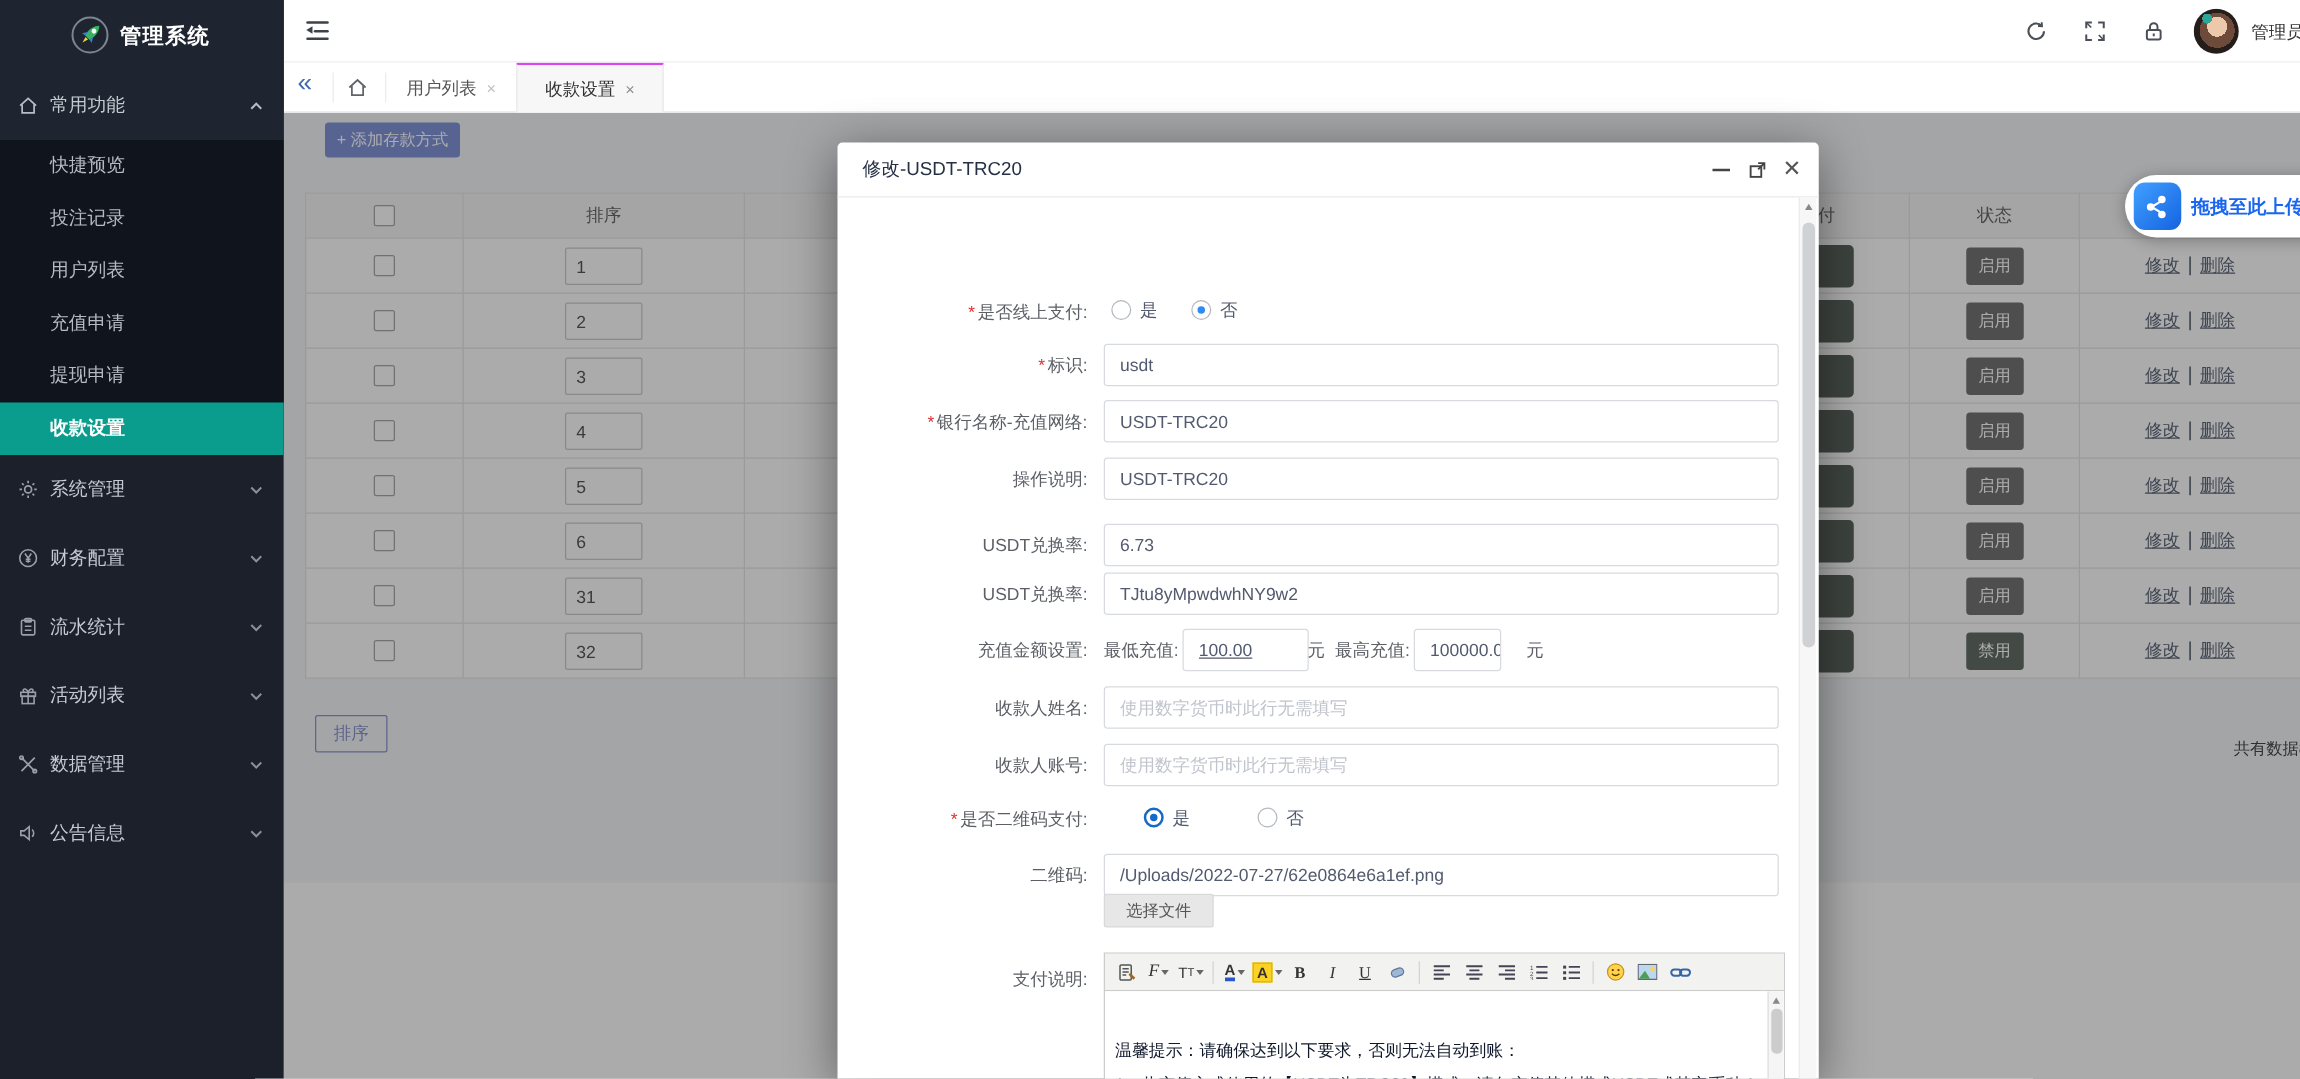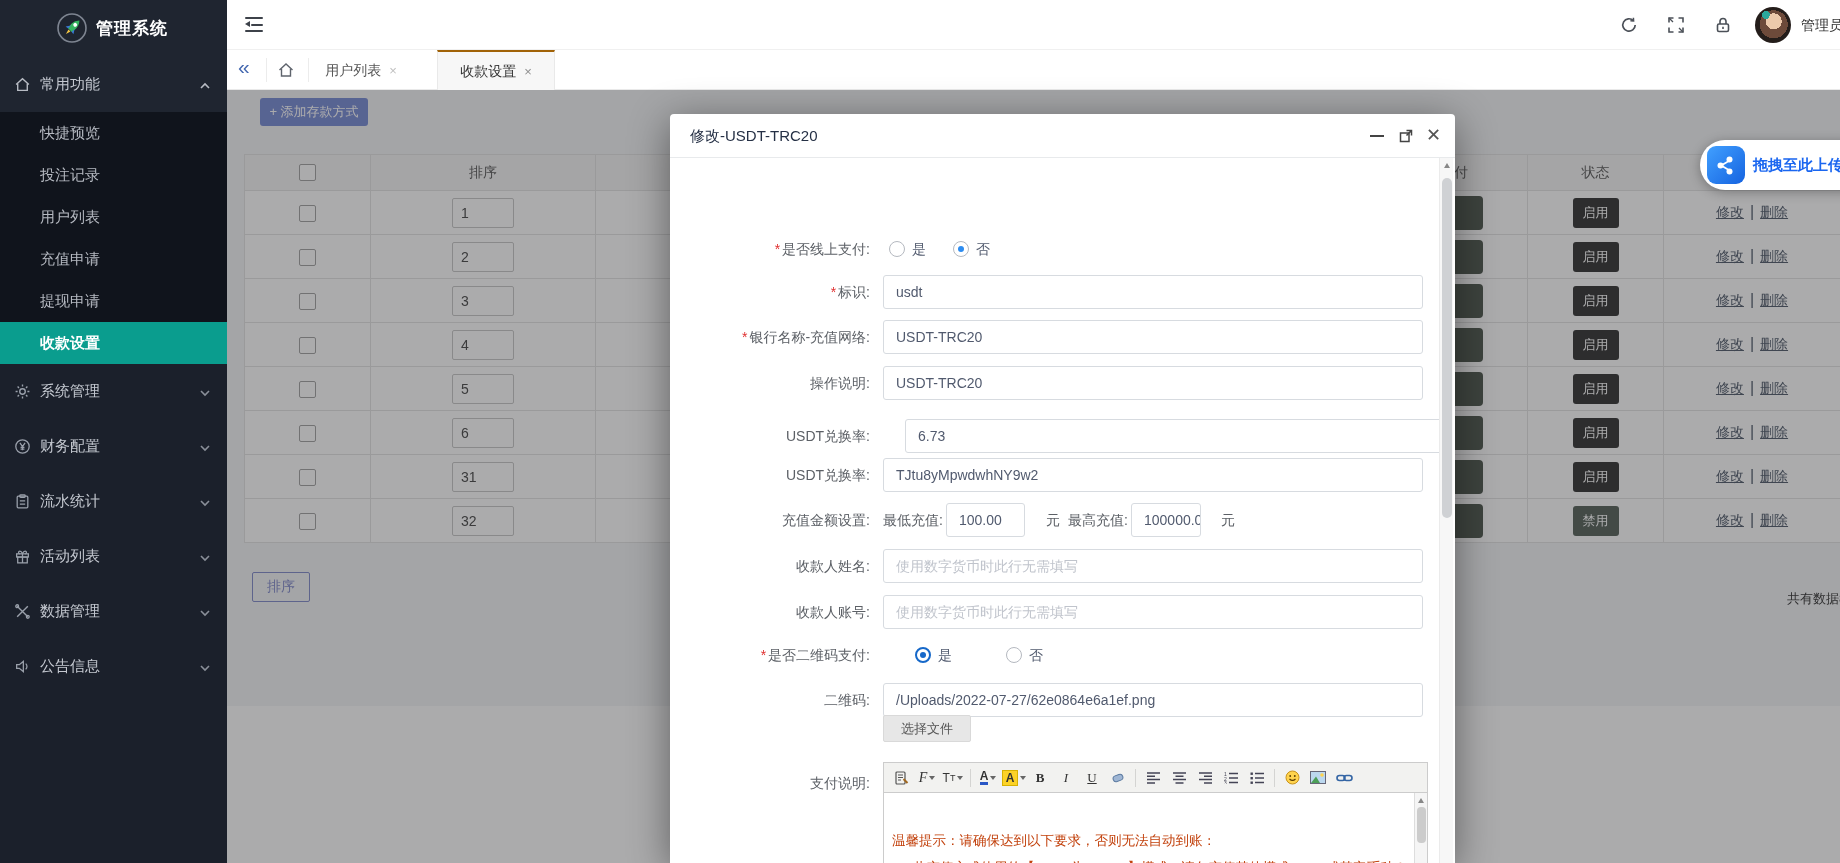--- a/index.html
+++ b/index.html
@@ -32,35 +32,35 @@
       #2b2420;
     cursor:pointer; }
   .uname { position:absolute; top:17px; font-size:14px; color:#333; white-space:nowrap; }
 
   
   #tabbar { position:absolute; left:227px; top:50px; width:1613px; height:40px; background:#fff; border-bottom:1px solid #e9e9e9; z-index:29; }
   .tb-sep { position:absolute; top:8px; width:1px; height:24px; background:#ececec; }
   .chev2 { position:absolute; left:11px; top:5px; font-size:21px; color:#4468b0; cursor:pointer; }
   .tab { position:absolute; top:0; height:40px; line-height:40px; font-size:14px; color:#555; cursor:pointer; }
   .tab .x { color:#bfbfbf; margin-left:8px; font-size:13px; }
-  .tab.active { background:#f7f7f7; border-top:2px solid #a16207; border-left:1px solid #e9e9e9; border-right:1px solid #e9e9e9; color:#333; line-height:38px;margin-left:24px; }
+  .tab.active { background:#f7f7f7; border-top:2px solid #d946ef; border-left:1px solid #e9e9e9; border-right:1px solid #e9e9e9; color:#333; line-height:38px; }
   .tab.active .x { color:#8f8f8f; }
 
   
   #content { position:absolute; left:227px; top:90px; width:1613px; height:616px; background:#f5f6f8; z-index:1; }
   #overlay { position:absolute; left:227px; top:90px; width:1613px; height:773px; background:rgba(10,10,12,0.34); z-index:10; }
   .add-btn { position:absolute; left:33px; top:8px; width:108px; height:28px; background:#8093d8; color:#fff; font-size:13px; border:none; border-radius:3px; cursor:pointer; }
   table.grid { position:absolute; left:17px; top:64px; width:1596px; border-collapse:collapse; table-layout:fixed; background:#fff; }
   table.grid td, table.grid th { border:1px solid #e6e6e6; text-align:center; font-weight:normal; }
   table.grid th { height:36px; background:#f6f6f6; color:#666; font-size:14px; }
   table.grid td { height:44px; }
   .cb { display:inline-block; width:17px; height:17px; border:1px solid #a9a9a9; border-radius:2px; background:#fff; vertical-align:middle; cursor:pointer; }
   .sort-input { width:62px; height:30px; border:1px solid #ccc; border-radius:2px; padding-left:8px; font-size:14px; color:#555; background:#fff; }
   .sliver { width:58px; height:34px; background:#596159; border-radius:4px; margin:0 auto; cursor:pointer; }
-  .st-btn { display:inline-block; min-width:44px; padding:6px 10px; border-radius:3px; background:#404040; color:#fff; font-size:13px; cursor:pointer; }
+  .st-btn { display:inline-block; min-width:44px; padding:6px 10px; border-radius:3px; background:#737373; color:#fff; font-size:13px; cursor:pointer; }
   .st-btn.disable { background:#616c65; }
   .oplink { color:#5d6776; font-size:14px; text-decoration:underline; cursor:pointer; }
   .opsep { color:#5d6776; margin:0 6px; }
   .sort-btn { position:absolute; left:25px; top:482px; width:58px; height:30px; background:transparent; border:1px solid #8b93cf; color:#8b93cf; font-size:14px; border-radius:2px; cursor:pointer; }
   .footer-total { position:absolute; left:1560px; top:500px; font-size:13px; color:#444; white-space:nowrap; }
 
   
   #upload { position:absolute; left:1700px; top:140px; width:175px; height:50px; background:#fff; border-radius:25px; box-shadow:0 2px 12px rgba(0,0,0,.3); z-index:20; display:flex; align-items:center; padding-left:7px; gap:8px; cursor:pointer; }
   .up-ico { width:38px; height:38px; border-radius:9px; background:linear-gradient(135deg,#41a0ff,#1563e0); display:flex; align-items:center; justify-content:center; flex:0 0 auto; }
   .up-label { color:#1a66f0; font-weight:bold; font-size:15px; white-space:nowrap; }
@@ -90,21 +90,21 @@
   .ed-toolbar { height:30px; background:#f2f2f0; border-bottom:1px solid #ccc; display:flex; align-items:center; padding:0 5px; gap:2px; }
   .tb { width:24px; height:22px; display:flex; align-items:center; justify-content:center; font-size:13px; color:#333; cursor:pointer; border-radius:2px; }
   .tbsep { width:1px; height:18px; background:#d4d4d2; margin:0 3px; }
   .caret { width:0; height:0; border-left:3.5px solid transparent; border-right:3.5px solid transparent; border-top:4px solid #666; margin-left:2px; }
   .fontF { font-family:"Liberation Serif",serif; font-style:italic; font-size:14px; }
   .colorA { font-weight:bold; font-size:12px; border-bottom:3px solid #2a57c5; line-height:12px; }
   .hiliteA { font-weight:bold; font-size:12px; background:#fcd227; padding:0 3px; border:1px solid #d8b200; }
   .bI { font-family:"Liberation Serif",serif; }
   .ed-content { position:relative; height:114px; background:#fff; overflow:hidden; }
   .ed-text { position:absolute; left:0; top:0; right:13px; padding:34px 6px 0 8px; }
-  .ed-text p { font-size:13.5px; color:#c2410c; line-height:27px; white-space:nowrap; overflow:hidden; }
+  .ed-text p { font-size:13.5px; color:#0f172a; line-height:27px; white-space:nowrap; overflow:hidden; }
   .ed-scroll { position:absolute; right:0; top:0; width:13px; bottom:0; background:#f5f5f5; border-left:1px solid #ddd; }
   .arr { position:absolute; left:3px; width:0; height:0; border-left:3.5px solid transparent; border-right:3.5px solid transparent; }
   .arr.up { border-bottom:5px solid #888; top:5px; }
   .ed-thumb { position:absolute; left:2px; top:14px; width:9px; height:36px; background:#ccc; border-radius:4px; }
   .m-scroll { position:absolute; left:769px; top:44px; width:14px; bottom:0; background:#f7f7f7; border-left:1px solid #ebebeb; }
   .m-thumb { position:absolute; left:2px; top:20px; width:10px; height:340px; background:#cfd1d4; border-radius:5px; }
 </style>
 </head>
 <body>
 
@@ -431,32 +431,32 @@
       <input class="tinput" style="left: 213px; width: 540px;" value="USDT-TRC20">
     </div>
 
     <div class="frow" style="top:208px;">
       <span class="flabel"><span>操作说明:</span></span>
       <input class="tinput" style="left: 213px; width: 540px;" value="USDT-TRC20">
     </div>
 
     <div class="frow" style="top:261px;">
       <span class="flabel"><span>USDT兑换率:</span></span>
-      <input class="tinput" style="left: 213px; width: 540px; margin-left: 22px;" value="6.73">
+      <input class="tinput" style="left: 213px; width: 540px;" value="6.73">
     </div>
 
     <div class="frow" style="top:300px;">
       <span class="flabel"><span>USDT兑换率:</span></span>
       <input class="tinput" style="left: 213px; width: 540px;" value="TJtu8yMpwdwhNY9w2">
     </div>
 
     <div class="frow" style="top:345px;">
       <span class="flabel"><span>充值金额设置:</span></span>
       <span class="inline-lab" style="left:213px;">最低充值:</span>
-      <input class="tinput" style="left: 276px; width: 79px;" value="100.00">
+      <input class="tinput" style="left: 276px; width: 101px; text-decoration: underline;" value="100.00">
       <span class="inline-lab" style="left:376px;">元</span>
       <span class="inline-lab" style="left:398px;">最高充值:</span>
       <input class="tinput" style="left: 461px; width: 70px;" value="100000.00">
       <span class="inline-lab" style="left:551px;">元</span>
     </div>
 
     <div class="frow" style="top:391px;">
       <span class="flabel"><span>收款人姓名:</span></span>
       <input class="tinput" style="left: 213px; width: 540px;" placeholder="使用数字货币时此行无需填写">
     </div>

